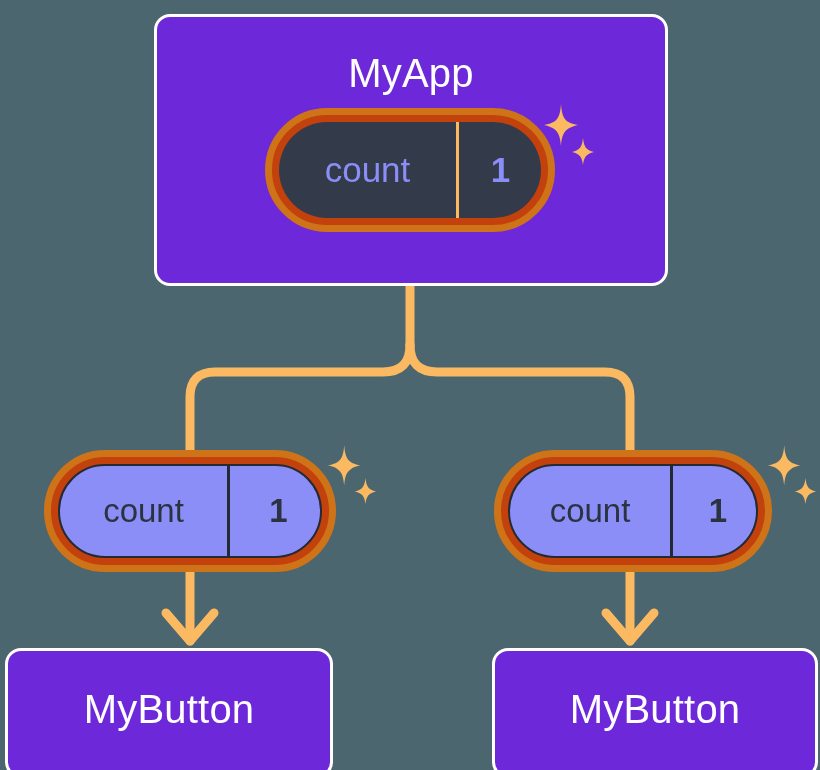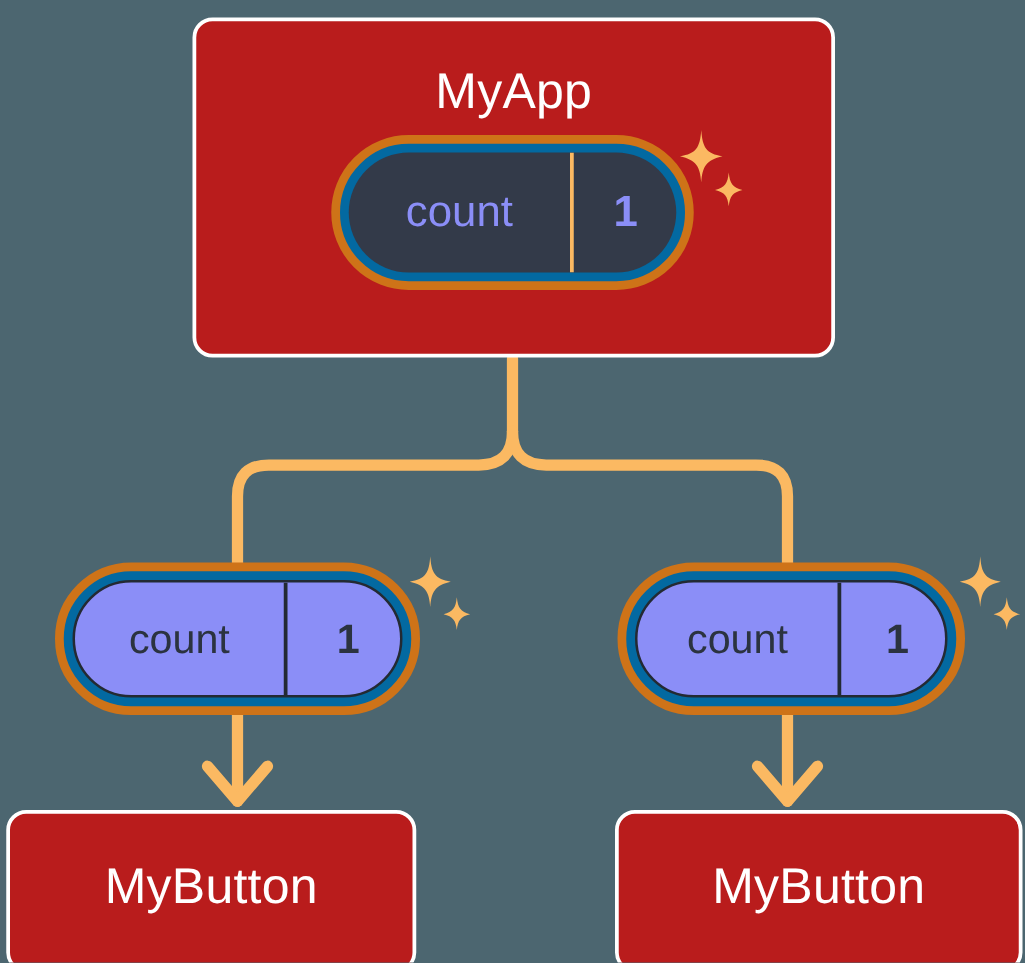--- a/index.html
+++ b/index.html
@@ -25,21 +25,21 @@
     top: 0;
     width: 820px;
     height: 770px;
     pointer-events: none;
   }
 
   
   .card {
     position: absolute;
     box-sizing: border-box;
-    background: #b91c1c;
+    background: #6d28d9;
     border: 3px solid #ffffff;
     border-radius: 16px;
   }
   .card-title {
     position: absolute;
     left: 0;
     right: 0;
     text-align: center;
     color: #ffffff;
     font-size: 40px;
@@ -70,21 +70,21 @@
   #card-mybutton-left .card-title,
   #card-mybutton-right .card-title { top: 36px; }
 
   
   .pill {
     position: absolute;
     box-sizing: border-box;
     display: flex;
     align-items: stretch;
     border-radius: 999px;
-    background: #0369a1;
+    background: #c2410c;
     border: 7px solid #ce7318;
     box-shadow: 0 0 0 0 transparent;
   }
   .pill-inner {
     flex: 1 1 auto;
     display: flex;
     align-items: stretch;
     border-radius: 999px;
     overflow: hidden;
     margin: 7px;

